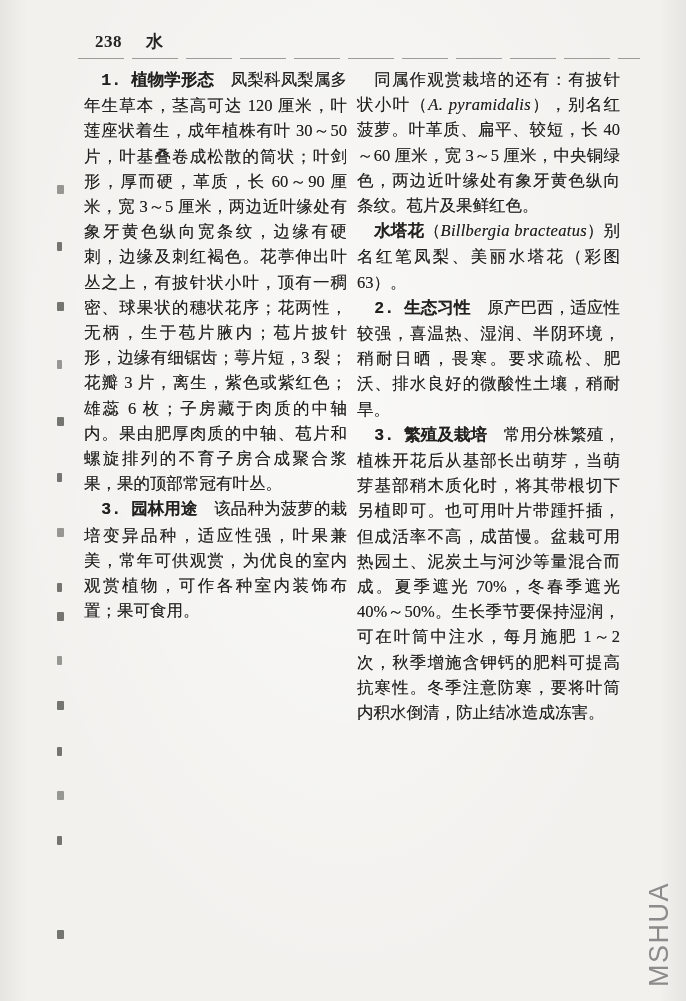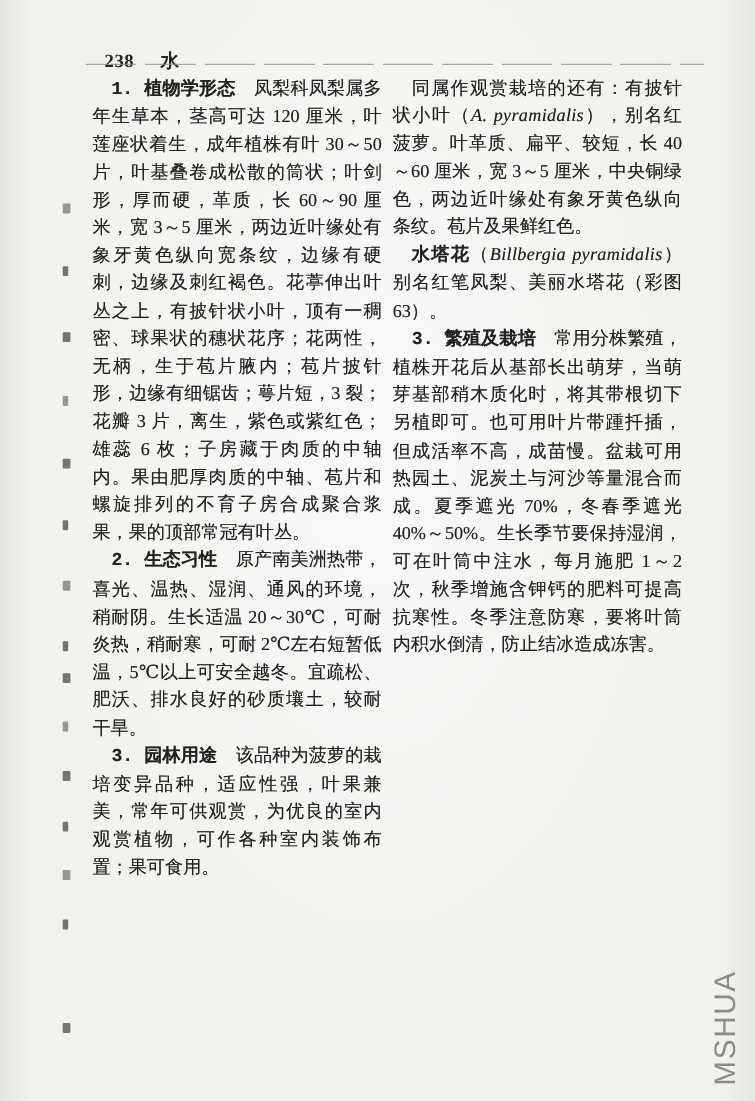--- a/index.html
+++ b/index.html
@@ -12,21 +12,21 @@
     color:#1e1d1b;
   }
   .page{
     position:absolute;inset:0;
     background:
       radial-gradient(ellipse at 50% 40%, rgba(255,255,255,.55), rgba(0,0,0,0) 70%),
       linear-gradient(90deg, rgba(0,0,0,.05) 0, rgba(0,0,0,0) 4%, rgba(0,0,0,0) 96%, rgba(0,0,0,.05) 100%),
       #f2f1ee;
   }
   .header{
-    position:absolute;top:44px;left:95px;
+    position:absolute;top:30px;left:95px;
     font-size:17px;letter-spacing:.5px;
     font-weight:600;color:#242321;
   }
   .header .pageno{margin-right:24px;}
   .rule{
     position:absolute;top:58px;left:78px;width:562px;height:1px;
     background:repeating-linear-gradient(90deg,#8d8c89 0 46px,rgba(0,0,0,0) 46px 54px);
     opacity:.85;
   }
   .col{
@@ -62,26 +62,26 @@
 <div class="page">
 
   <div class="header">
     <span class="pageno">238</span><span>水</span>
   </div>
 
   <div class="rule"></div>
 
   <div class="col" id="col-left">
       <p class="par indent"><span class="seg-bold">1. 植物学形态</span><span class="seg-normal">　凤梨科凤梨属多年生草本，茎高可达 120 厘米，叶莲座状着生，成年植株有叶 30～50 片，叶基叠卷成松散的筒状；叶剑形，厚而硬，革质，长 60～90 厘米，宽 3～5 厘米，两边近叶缘处有象牙黄色纵向宽条纹，边缘有硬刺，边缘及刺红褐色。花葶伸出叶丛之上，有披针状小叶，顶有一稠密、球果状的穗状花序；花两性，无柄，生于苞片腋内；苞片披针形，边缘有细锯齿；萼片短，3 裂；花瓣 3 片，离生，紫色或紫红色；雄蕊 6 枚；子房藏于肉质的中轴内。果由肥厚肉质的中轴、苞片和螺旋排列的不育子房合成聚合浆果，果的顶部常冠有叶丛。</span></p>
-      <p class="par indent"><span class="seg-bold">2. 生态习性</span><span class="seg-normal">　原产南美洲热带，喜光、温热、湿润、通风的环境，稍耐阴。生长适温 20～30℃，可耐炎热，稍耐寒，可耐 2℃左右短暂低温，5℃以上可安全越冬。宜疏松、肥沃、排水良好的砂质壤土，较耐干旱。</span></p>
       <p class="par indent"><span class="seg-bold">3. 园林用途</span><span class="seg-normal">　该品种为菠萝的栽培变异品种，适应性强，叶果兼美，常年可供观赏，为优良的室内观赏植物，可作各种室内装饰布置；果可食用。</span></p>
     </div>
   <div class="col" id="col-right">
       <p class="par indent"><span class="seg-normal">同属作观赏栽培的还有：有披针状小叶（</span><span class="seg-italic">A. pyramidalis</span><span class="seg-normal">），别名红菠萝。叶革质、扁平、较短，长 40～60 厘米，宽 3～5 厘米，中央铜绿色，两边近叶缘处有象牙黄色纵向条纹。苞片及果鲜红色。</span></p>
-      <p class="par indent"><span class="seg-bold">水塔花</span><span class="seg-normal">（</span><span class="seg-italic">Billbergia pyramidalis</span><span class="seg-normal">）别名红笔凤梨、美丽水塔花（彩图 63）。</span></p>
+      <p class="par indent"><span class="seg-bold">水塔花</span><span class="seg-normal">（</span><span class="seg-italic">Billbergia bracteatus</span><span class="seg-normal">）别名红笔凤梨、美丽水塔花（彩图 63）。</span></p>
+      <p class="par indent"><span class="seg-bold">2. 生态习性</span><span class="seg-normal">　原产巴西，适应性较强，喜温热、湿润、半阴环境，稍耐日晒，畏寒。要求疏松、肥沃、排水良好的微酸性土壤，稍耐旱。</span></p>
       <p class="par indent"><span class="seg-bold">3. 繁殖及栽培</span><span class="seg-normal">　常用分株繁殖，植株开花后从基部长出萌芽，当萌芽基部稍木质化时，将其带根切下另植即可。也可用叶片带踵扦插，但成活率不高，成苗慢。盆栽可用热园土、泥炭土与河沙等量混合而成。夏季遮光 70%，冬春季遮光 40%～50%。生长季节要保持湿润，可在叶筒中注水，每月施肥 1～2 次，秋季增施含钾钙的肥料可提高抗寒性。冬季注意防寒，要将叶筒内积水倒清，防止结冰造成冻害。</span></p>
     </div>
 
   <div id="gutter">
       <div class="tick" style="top: 185px; width: 7px; opacity: 0.55;"></div>
       <div class="tick" style="top: 242px; width: 5px; opacity: 0.75;"></div>
       <div class="tick" style="top: 302px; width: 7px; opacity: 0.75;"></div>
       <div class="tick" style="top: 360px; width: 5px; opacity: 0.55;"></div>
       <div class="tick" style="top: 417px; width: 7px; opacity: 0.75;"></div>
       <div class="tick" style="top: 473px; width: 5px; opacity: 0.75;"></div>

